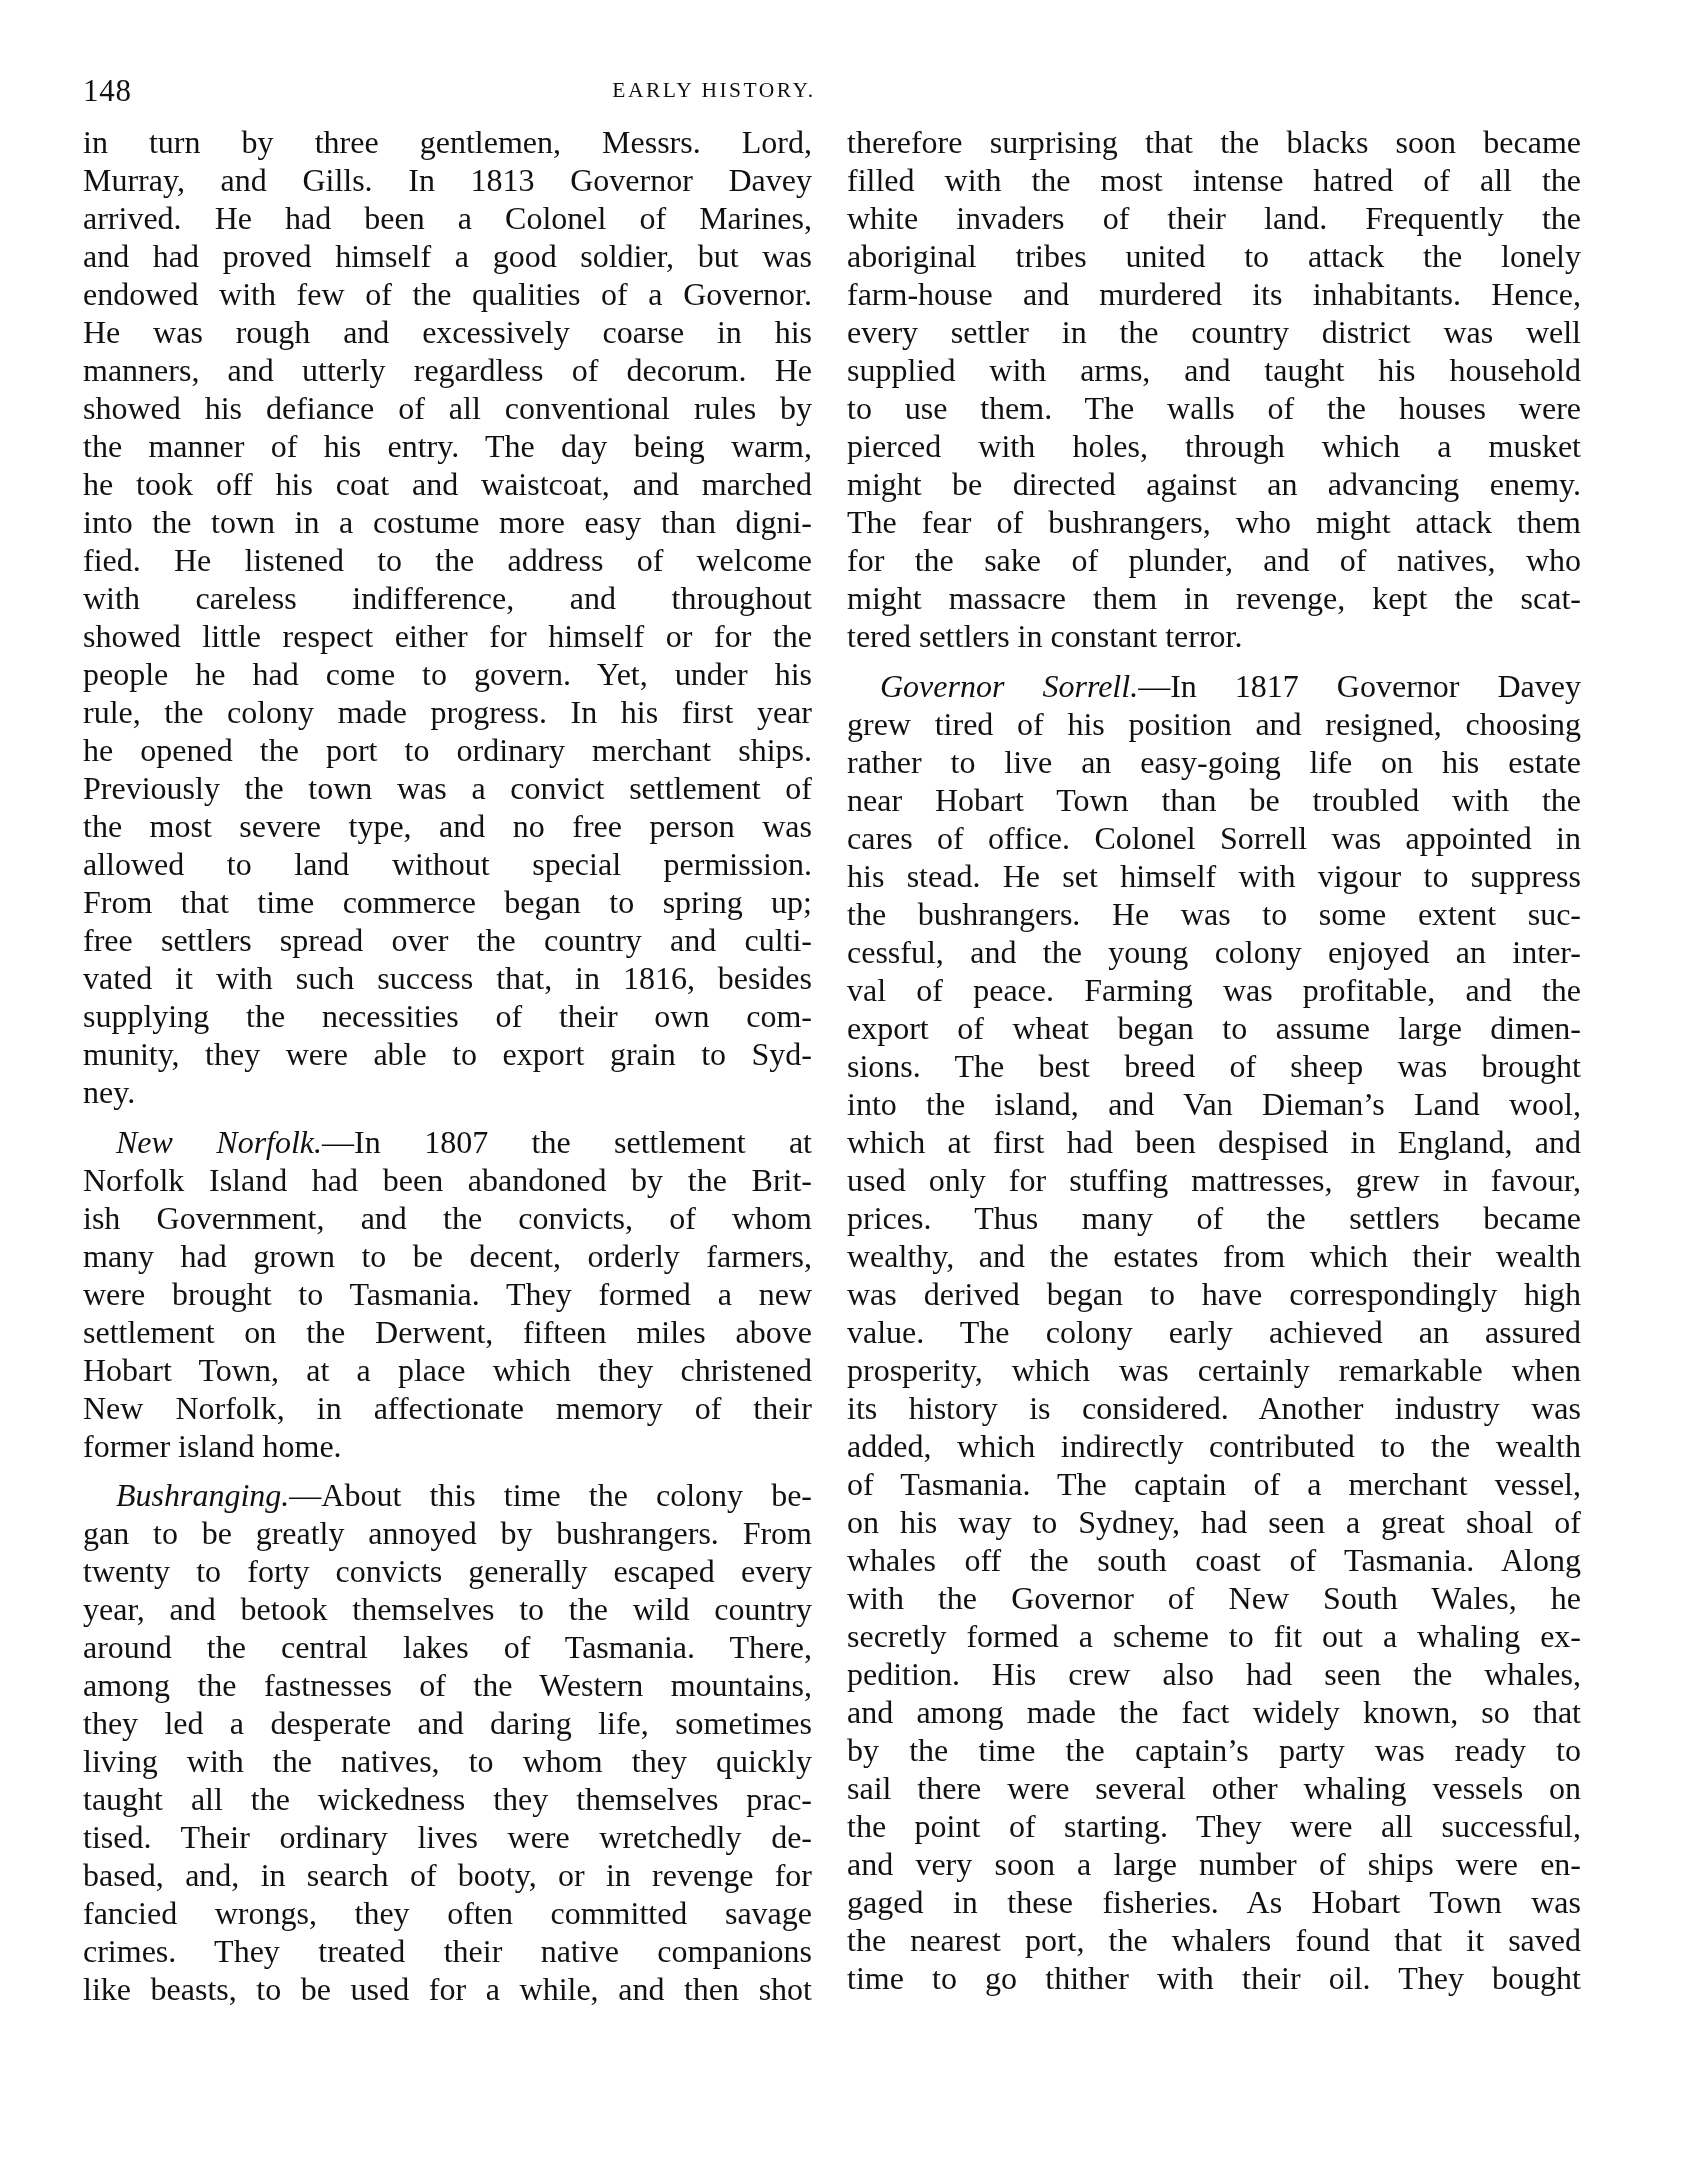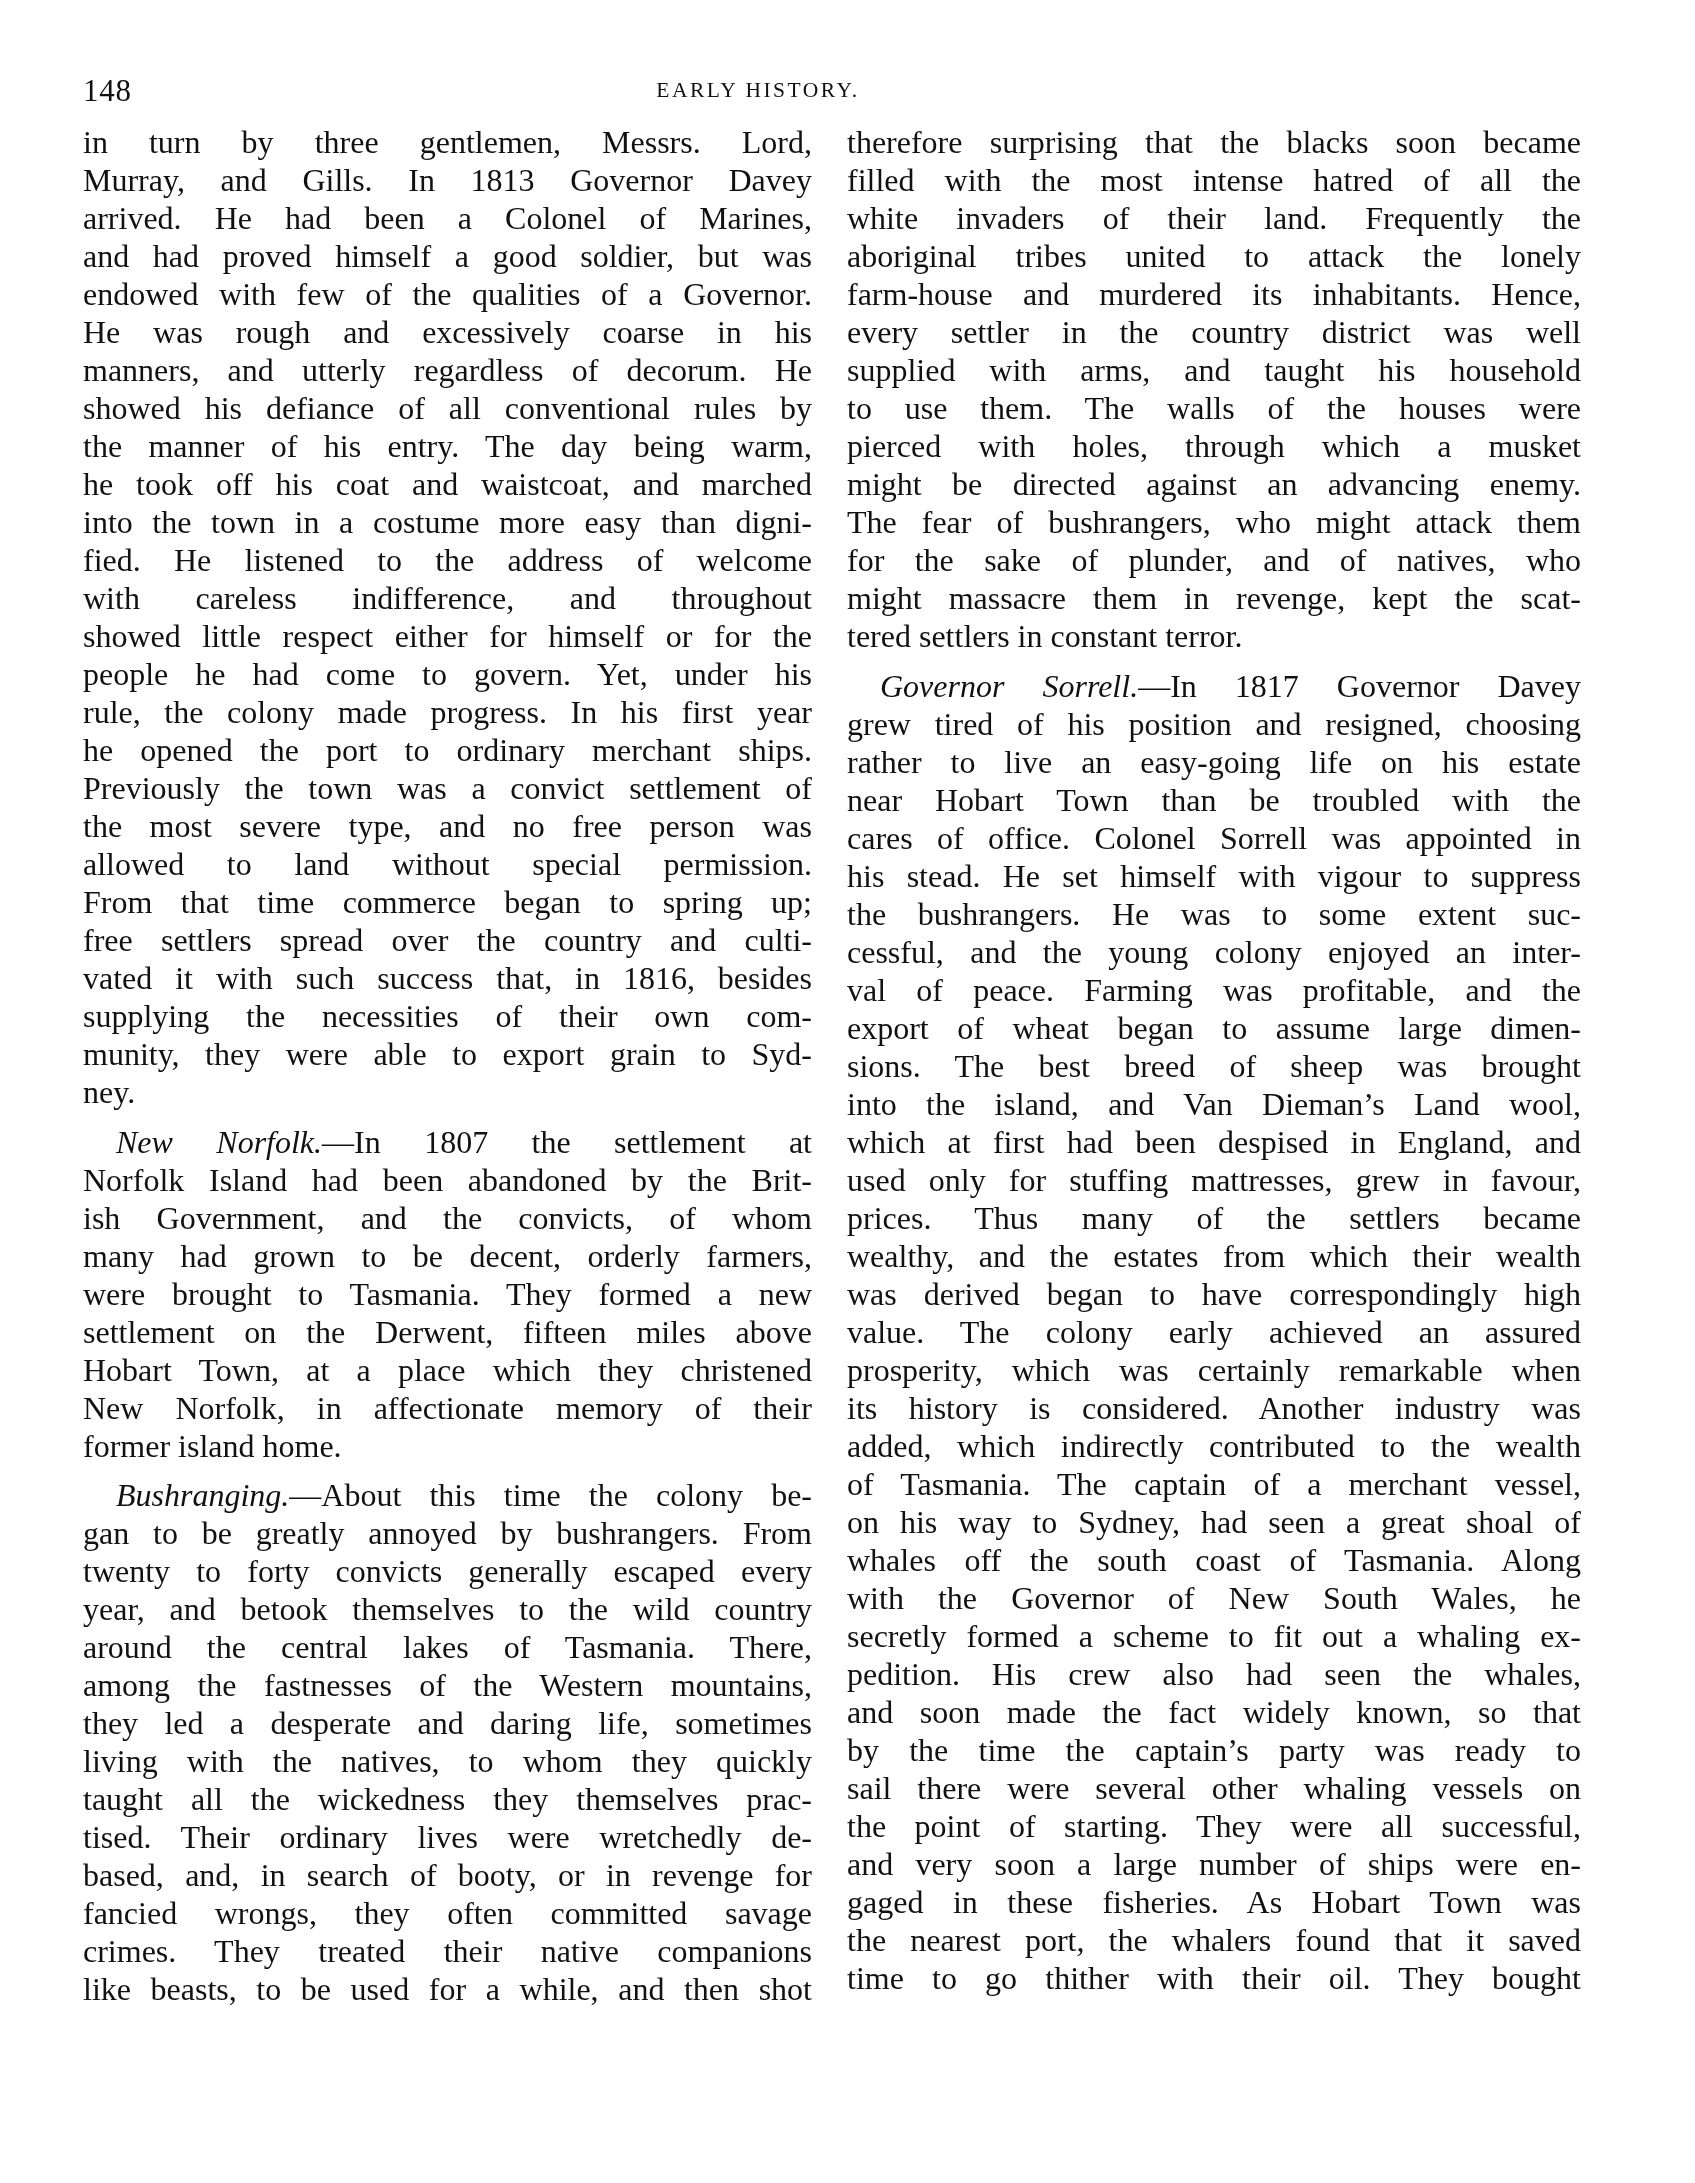--- a/index.html
+++ b/index.html
@@ -1,20 +1,20 @@
 <!DOCTYPE html>
 <html style="font-size:13.2px"><head>
 <meta charset="utf-8">
 <style>
   html, body { margin: 0; padding: 0; background: #ffffff; }
   body { width: 1696px; height: 2183px; position: relative; overflow: hidden;
          font-family: "Liberation Serif", "DejaVu Serif", serif; color: #111; }
   .page-number { position: absolute; left: 83px; top: 73px; font-size: 31px; letter-spacing: 0.8px; }
   .running-head { position: absolute; left: 0; width: 1428px; top: 78px; text-align: center;
-                  font-size: 21.5px; letter-spacing: 2.5px; margin-left: 44px; }
+                  font-size: 21.5px; letter-spacing: 2.5px; }
   .column { position: absolute; top: 123px; }
   .col-left { left: 83px; width: 729px; }
   .col-right { left: 847px; width: 734px; }
   .line { display: block; height: 38px; line-height: 38px; font-size: 32px;
           text-align: justify; text-align-last: justify; white-space: nowrap; overflow: visible; }
   .line.last { text-align-last: left; }
   .line.indent { padding-left: 33px; }
   .gap { height: 11.6px; }
   .heading-italic { font-style: italic; }
 </style>
@@ -128,21 +128,21 @@
         <span class="line">value.  The colony early achieved an assured</span>
         <span class="line">prosperity, which was certainly remarkable when</span>
         <span class="line">its history is considered.  Another industry was</span>
         <span class="line">added, which indirectly contributed to the wealth</span>
         <span class="line">of Tasmania.  The captain of a merchant vessel,</span>
         <span class="line">on his way to Sydney, had seen a great shoal of</span>
         <span class="line">whales off the south coast of Tasmania.  Along</span>
         <span class="line">with the Governor of New South Wales, he</span>
         <span class="line">secretly formed a scheme to fit out a whaling ex-</span>
         <span class="line">pedition.  His crew also had seen the whales,</span>
-        <span class="line">and soon made the fact widely known, so that</span>
+        <span class="line">and among made the fact widely known, so that</span>
         <span class="line">by the time the captain’s party was ready to</span>
         <span class="line">sail there were several other whaling vessels on</span>
         <span class="line">the point of starting.  They were all successful,</span>
         <span class="line">and very soon a large number of ships were en-</span>
         <span class="line">gaged in these fisheries.  As Hobart Town was</span>
         <span class="line">the nearest port, the whalers found that it saved</span>
         <span class="line">time to go thither with their oil.  They bought</span>
       </div>
   </div>
 </div>

